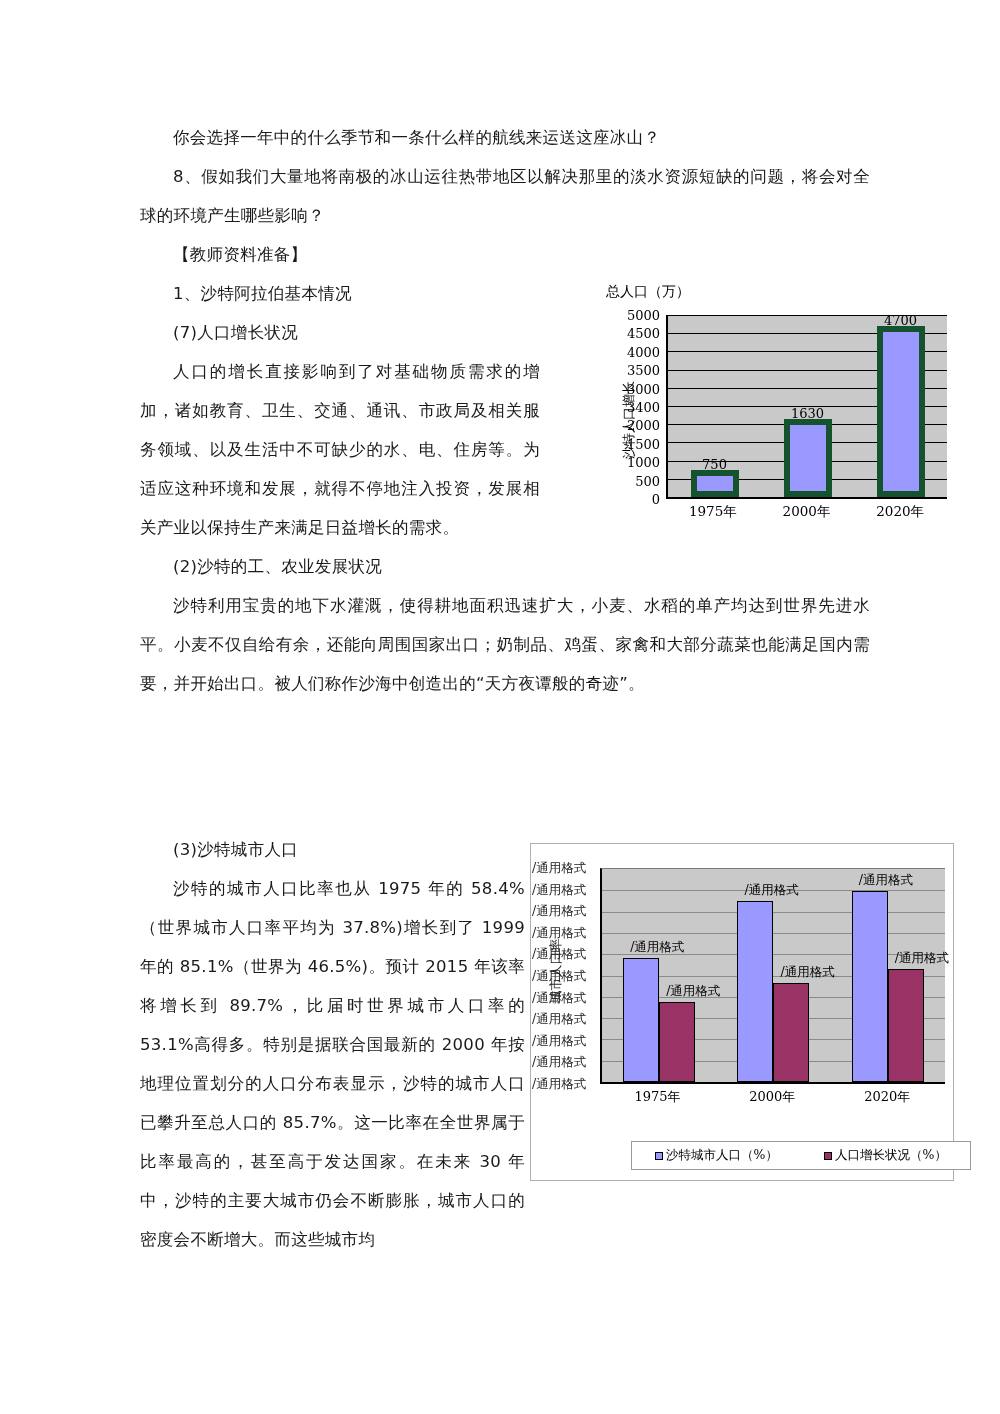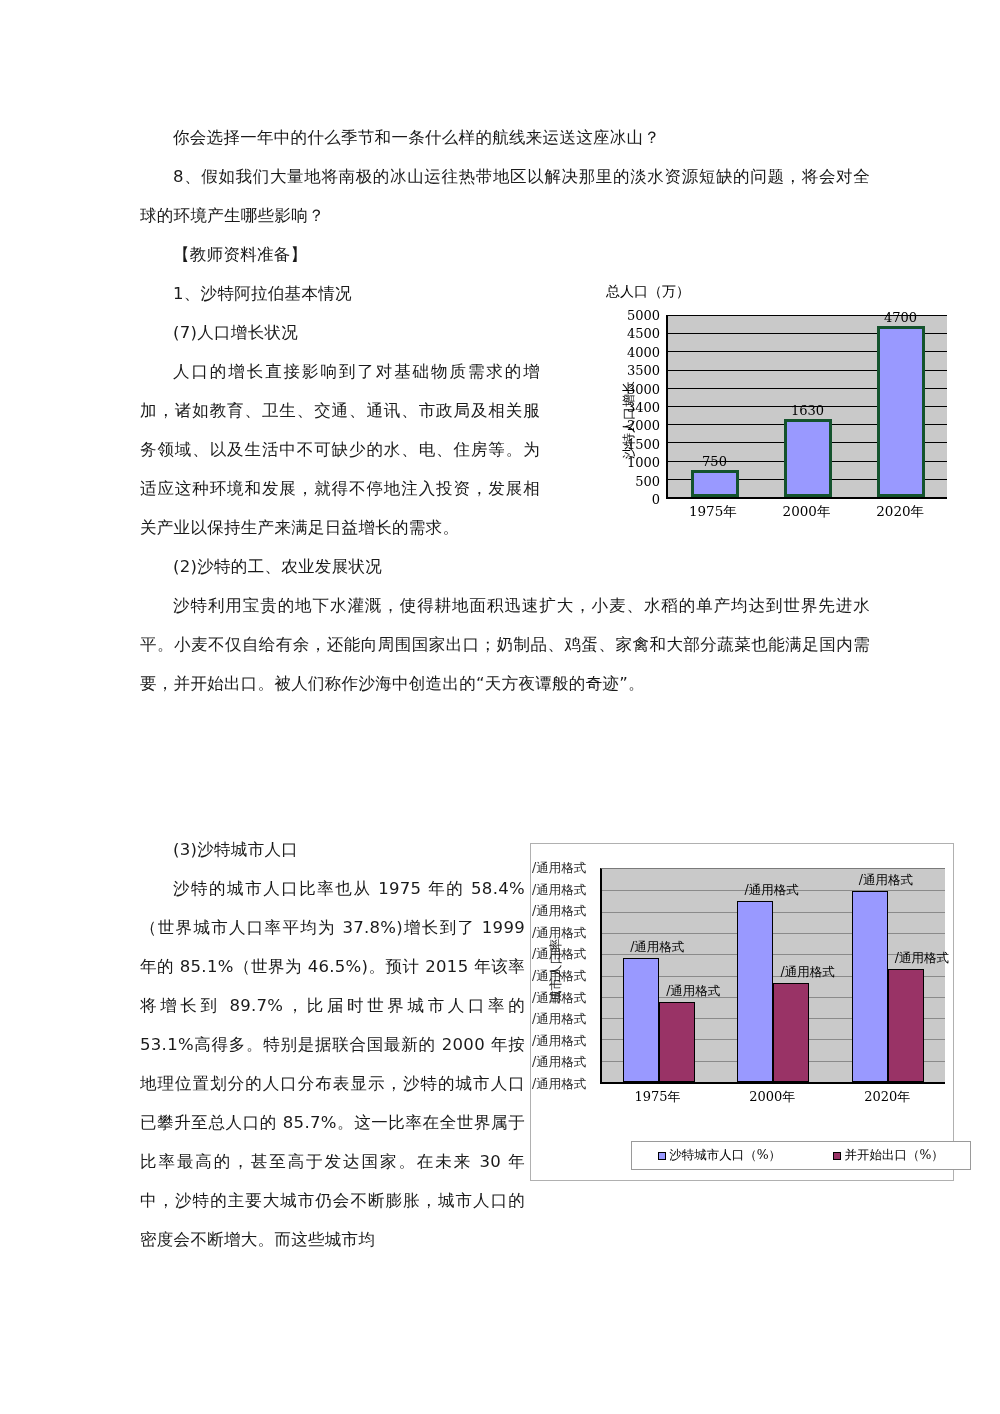--- a/index.html
+++ b/index.html
@@ -113,21 +113,21 @@
     position: relative;
     width: 33.3%;
     height: 100%;
     display: flex;
     align-items: flex-end;
     justify-content: center;
   }
   #chart1 .c1-bar {
     width: 48px;
     background: #9999ff;
-    border: 3px solid #14532d;
+    border: 6px solid #14532d;
     position: relative;
   }
   #chart1 .c1-val {
     position: absolute;
     top: -19px;
     left: 50%;
     transform: translateX(-50%);
     font-size: 13px;
     font-family: "DejaVu Serif", "Liberation Serif", serif;
     white-space: nowrap;
@@ -406,18 +406,18 @@
       <span>2020年</span>
     </div>
 
     <div class="c2-legend">
       <div class="c2-leg-item">
         <span class="c2-swatch s1"></span>
         <span>沙特城市人口（%）</span>
       </div>
       <div class="c2-leg-item">
         <span class="c2-swatch s2"></span>
-        <span>并开始出口（%）</span>
+        <span>人口增长状况（%）</span>
       </div>
     </div>
   </div>
 
 </div>
 
 </body></html>

